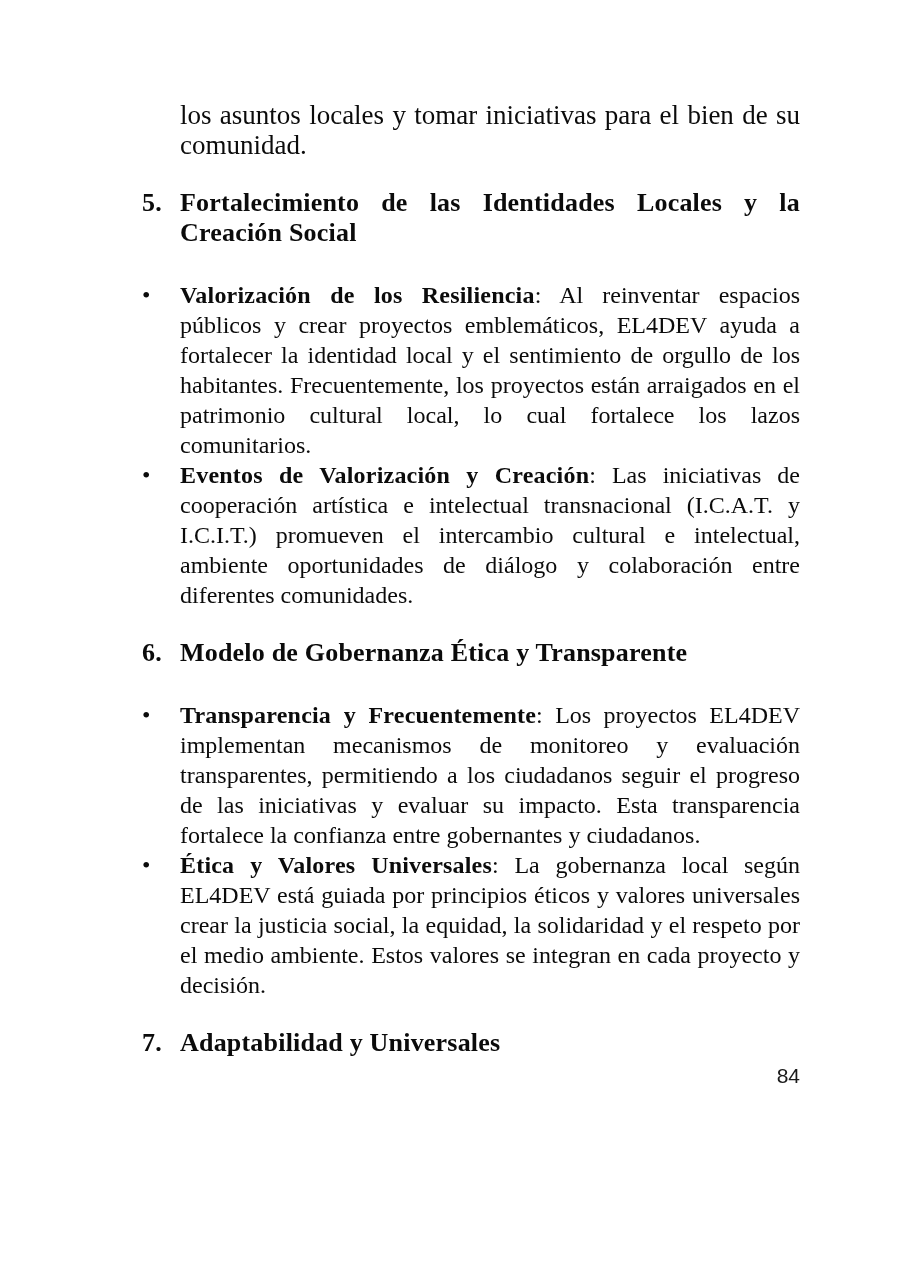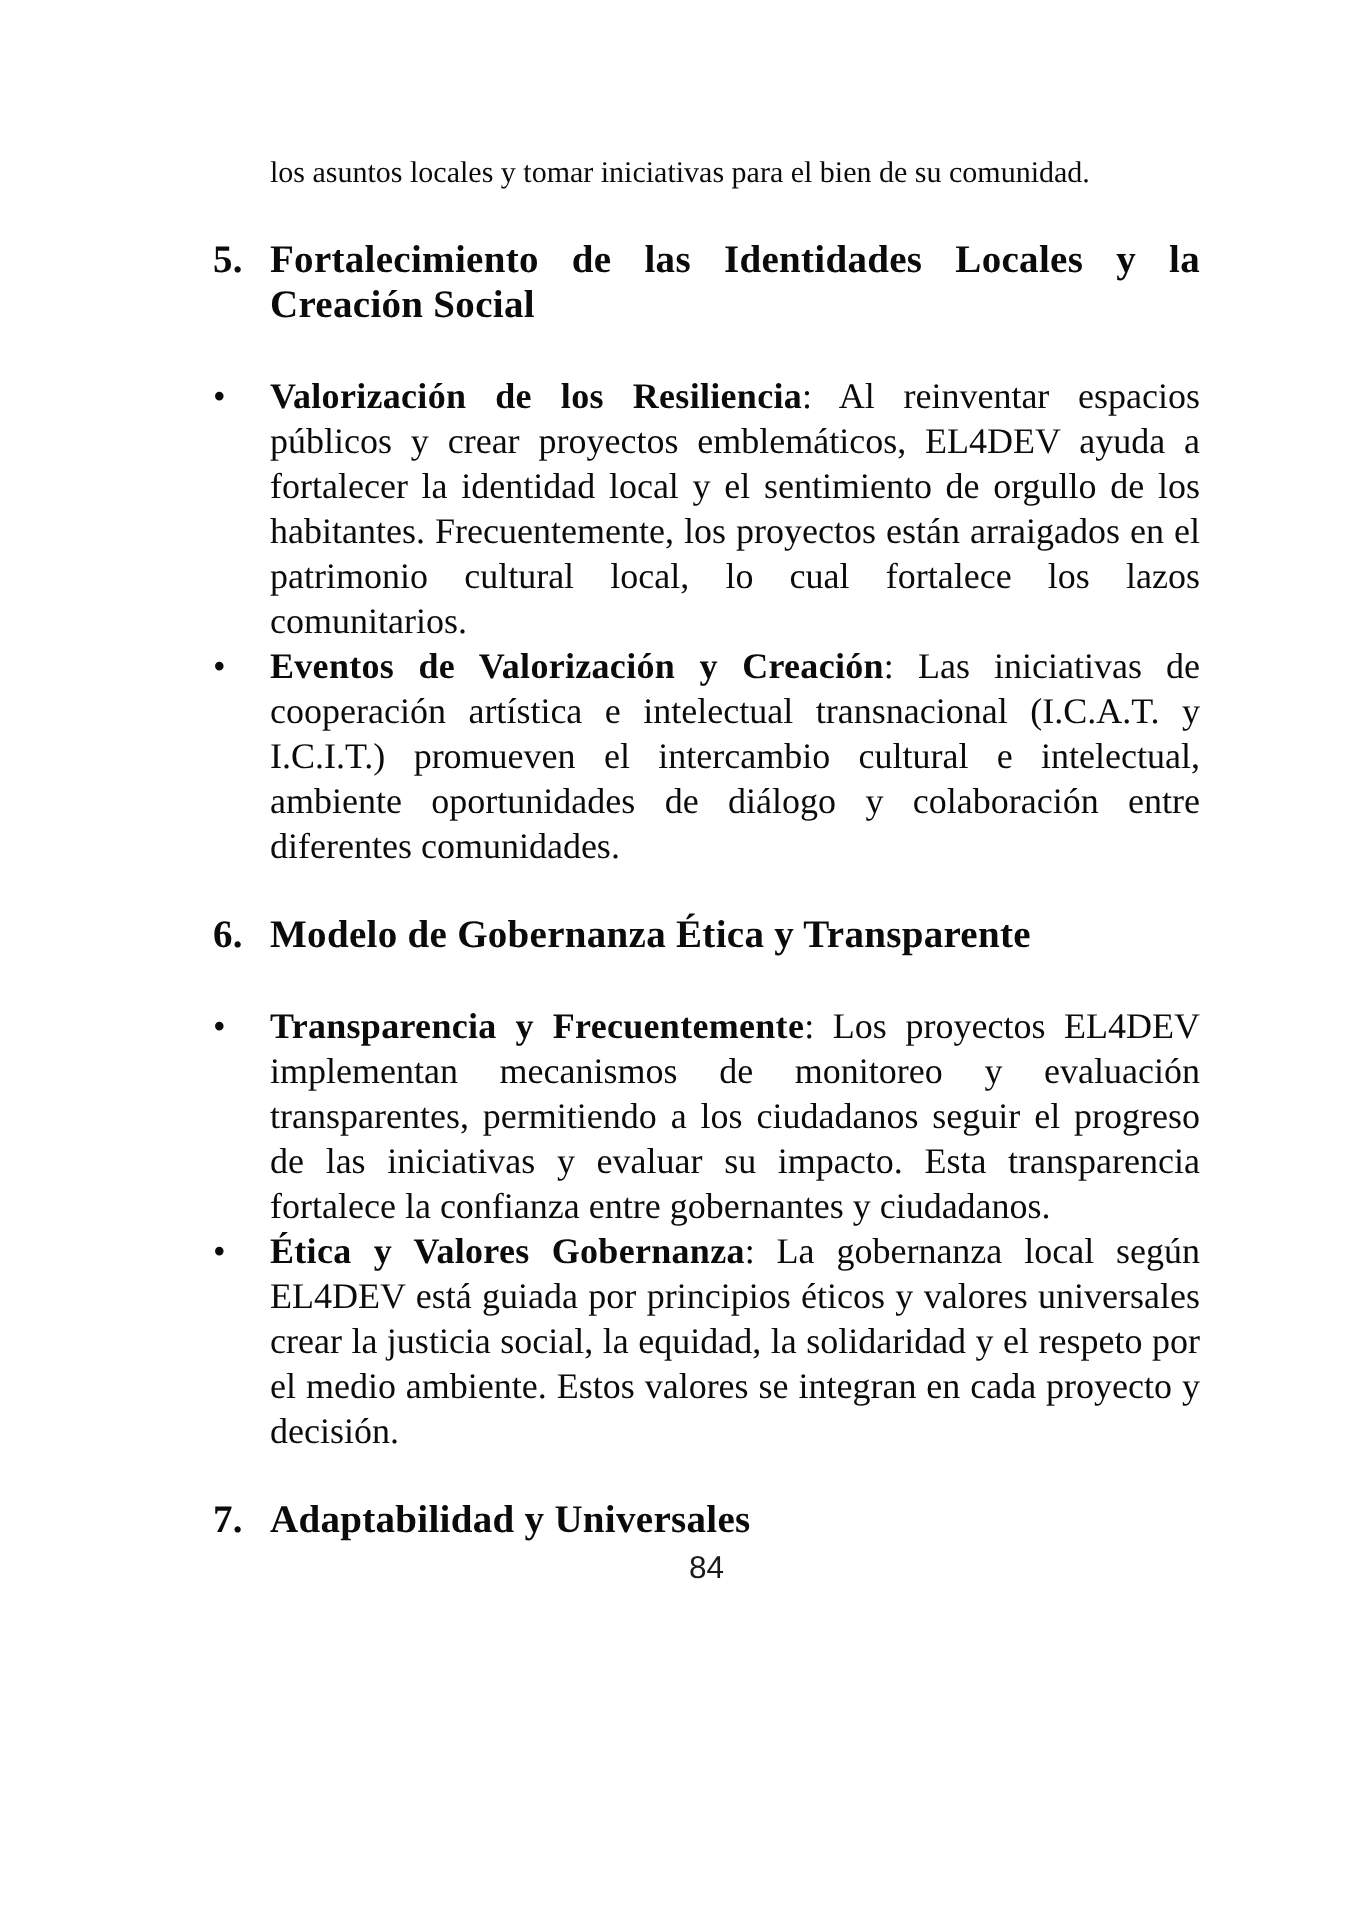--- a/index.html
+++ b/index.html
@@ -12,21 +12,21 @@
     width: 903px;
     height: 1280px;
     background: #ffffff;
     color: #0b0b0b;
     font-family: "Liberation Serif", "DejaVu Serif", serif;
     box-sizing: border-box;
     padding: 100px 103px 0 142px;
     overflow: hidden;
   }
   .body-text {
-    font-size: 20px;
+    font-size: 27px;
     line-height: 30px;
   }
   .continuation {
     margin: 0 0 0 38px;
     text-align: justify;
   }
   .section-heading {
     display: flex;
     margin: 28px 0 0;
     font-weight: 700;
@@ -58,21 +58,21 @@
   .bullet-item .item-text {
     flex: 1;
     text-align: justify;
   }
   .bullet-item .item-label {
     font-weight: 700;
     letter-spacing: 0.2px;
   }
   .page-number {
     margin: 6px 0 0;
-    text-align: center;
+    text-align: right;
     font-family: "Liberation Sans", "DejaVu Sans", sans-serif;
     font-size: 21px;
     line-height: 24px;
     color: #1a1a1a;
   }
 </style>
 </head>
 <body>
 
 <div class="page">
@@ -100,21 +100,21 @@
     <span class="heading-text">Modelo de Gobernanza Ética y Transparente</span>
   </div>
 
   <ul class="bullet-list">
     <li class="bullet-item">
       <span class="marker">•</span>
       <span class="item-text"><span class="item-label">Transparencia y Frecuentemente</span><span>: Los proyectos EL4DEV implementan mecanismos de monitoreo y evaluación transparentes, permitiendo a los ciudadanos seguir el progreso de las iniciativas y evaluar su impacto. Esta transparencia fortalece la confianza entre gobernantes y ciudadanos.</span></span>
     </li>
     <li class="bullet-item">
       <span class="marker">•</span>
-      <span class="item-text"><span class="item-label">Ética y Valores Gobernanza</span><span>: La gobernanza local según EL4DEV está guiada por principios éticos y valores universales crear la justicia social, la equidad, la solidaridad y el respeto por el medio ambiente. Estos valores se integran en cada proyecto y decisión.</span></span>
+      <span class="item-text"><span class="item-label">Ética y Valores Universales</span><span>: La gobernanza local según EL4DEV está guiada por principios éticos y valores universales crear la justicia social, la equidad, la solidaridad y el respeto por el medio ambiente. Estos valores se integran en cada proyecto y decisión.</span></span>
     </li>
   </ul>
 
   <div class="section-heading">
     <span class="marker">7.</span>
     <span class="heading-text">Adaptabilidad y Universales</span>
   </div>
 
   <div class="page-number">84</div>
 

